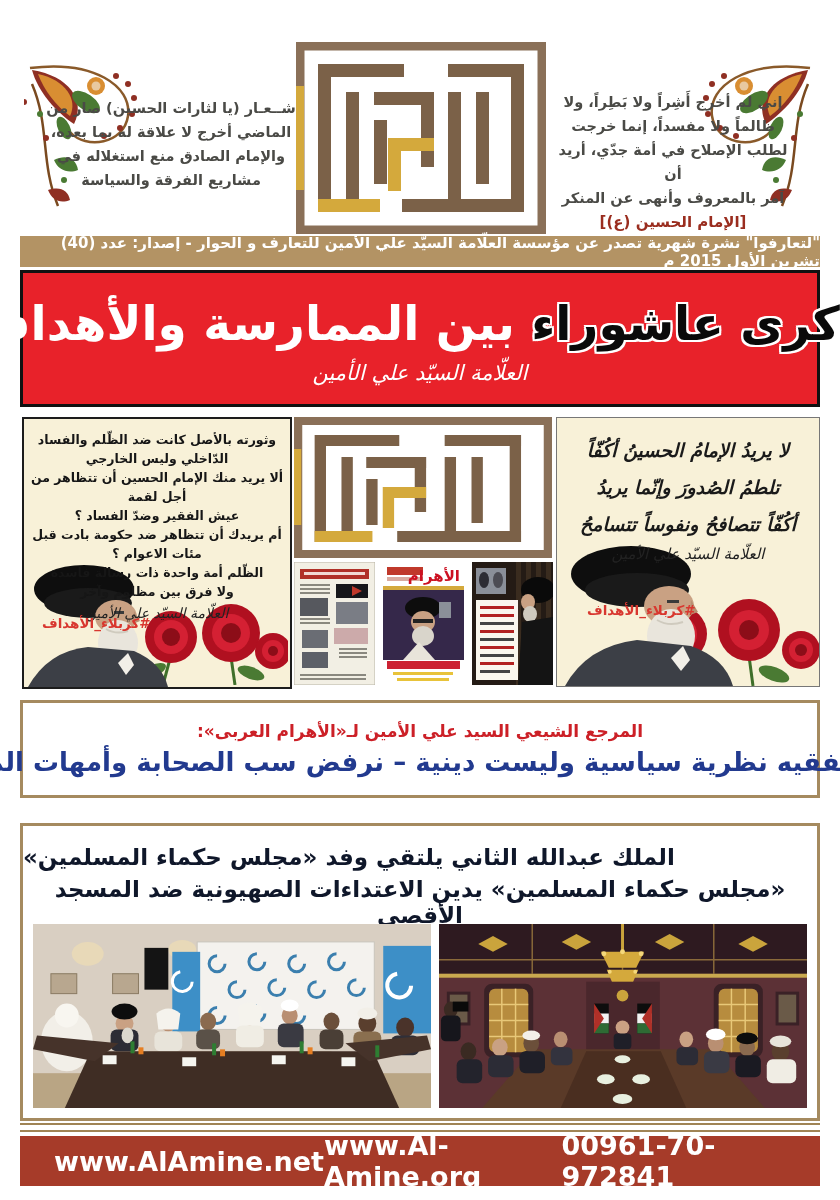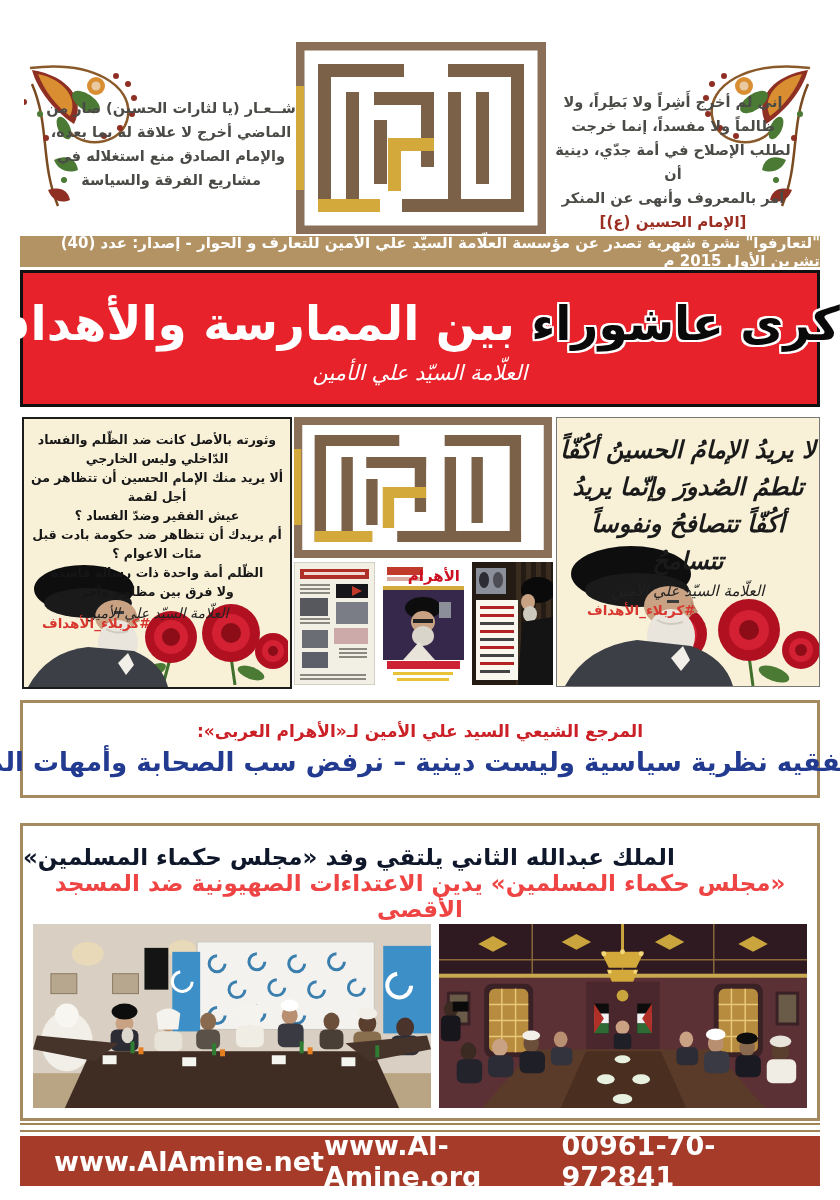--- a/index.html
+++ b/index.html
@@ -25,37 +25,37 @@
   .mh-black{color:#0a0a0a;text-shadow:-2px -2px 0 #fff,2px -2px 0 #fff,-2px 2px 0 #fff,2px 2px 0 #fff,0 -2px 0 #fff,0 2px 0 #fff,-2px 0 0 #fff,2px 0 0 #fff;}
   .mh-white{color:#fff;}
   .mh-sign{color:#fff;font-size:21px;font-style:italic;margin-top:6px;letter-spacing:1px;}
 
   
   .panel{background:#f8f1d8;overflow:hidden;}
   .panel-left{left:22px;top:417px;width:266px;height:268px;border:2px solid #1c1c1c;}
   .panel-right{left:556px;top:417px;width:262px;height:268px;border:1px solid #777;}
   .p-lines{position:relative;z-index:3;color:#161616;font-weight:bold;font-size:12.5px;line-height:19px;text-align:center;padding-top:11px;}
   .p-sign{position:relative;z-index:3;text-align:center;color:#222;font-style:italic;font-size:14px;margin-top:4px;}
-  .r-lines{position:relative;z-index:3;color:#1a1a1a;font-weight:bold;font-style:italic;font-size:24px;line-height:37px;text-align:center;padding-top:14px;}
+  .r-lines{position:relative;z-index:3;color:#1a1a1a;font-weight:bold;font-style:italic;font-size:19px;line-height:37px;text-align:center;padding-top:14px;}
   .r-sign{position:relative;z-index:3;text-align:center;color:#222;font-style:italic;font-size:15px;margin-top:2px;}
   .hashtag{color:#d8372f;font-weight:bold;font-size:13.5px;z-index:4;}
   .mid-logo{left:294px;top:417px;width:258px;height:141px;}
   .clips{left:294px;top:562px;width:258px;height:123px;display:flex;gap:8px;}
   .clip{width:81px;height:123px;background:#eee;}
 
   
   .quote-box{left:20px;top:700px;width:794px;height:92px;background:#fff;border:3px solid #a58a5f;
              display:flex;flex-direction:column;align-items:center;justify-content:center;gap:6px;}
   .q-kicker{color:#cc2027;font-weight:bold;font-size:17px;}
   .q-head{color:#223a8f;font-weight:bold;font-size:26px;white-space:nowrap;}
 
   
   .news-box{left:20px;top:823px;width:794px;height:292px;background:#fff;border:3px solid #a58a5f;}
   .n-black{color:#0f172a;font-weight:bold;font-size:23px;text-align:left;margin-top:18px;}
-  .n-red{color:#ef4444;font-weight:bold;font-size:23px;text-align:center;}
+  .n-red{color:#0f172a;font-weight:bold;font-size:23px;text-align:center;margin-top:6px;}
   .photos{position:absolute;left:10px;top:98px;width:774px;height:184px;display:flex;gap:8px;}
   .photo{height:184px;overflow:hidden;}
   .photo.left{width:398px;}
   .photo.right{width:368px;}
 
   
   .rule{left:20px;top:1123px;width:800px;height:5px;border-top:2px solid #a08455;border-bottom:2px solid #a08455;}
   .footer{left:20px;top:1136px;width:800px;height:50px;background:#a63b29;color:#fff;display:flex;
           align-items:center;justify-content:space-between;padding:0 34px;box-sizing:border-box;
           font-weight:bold;font-size:27px;}
@@ -115,21 +115,21 @@
 
   <div class="abs hquote rtl" style="left:46px;top:96px;">
     <div>شــعـار (يا لثارات الحسين) صار من</div>
     <div>الماضي أخرج لا علاقة له بما بعده،</div>
     <div>والإمام الصادق منع استغلاله في</div>
     <div>مشاريع الفرقة والسياسة</div>
   </div>
   <div class="abs hquote rtl" style="left:548px;top:90px;">
     <div>إني لم أخرج أَشِراً ولا بَطِراً، ولا</div>
     <div>ظالماً ولا مفسداً، إنما خرجت</div>
-    <div>لطلب الإصلاح في أمة جدّي، دينية أن</div>
+    <div>لطلب الإصلاح في أمة جدّي، أريد أن</div>
     <div>آمر بالمعروف وأنهى عن المنكر</div>
     <div class="attr">[الإمام الحسين (ع)]</div>
   </div>
 
   <div class="abs logo-frame">
     <svg width="250" height="192" viewBox="0 0 250 192" preserveAspectRatio="none">
       <rect x="0" y="0" width="250" height="192" fill="#fff"></rect>
       <rect x="4" y="4" width="242" height="184" fill="none" stroke="#8a7058" stroke-width="9"></rect>
       <rect x="0" y="44" width="8" height="104" fill="#d4a93c"></rect>
       <g fill="#7b6148">

